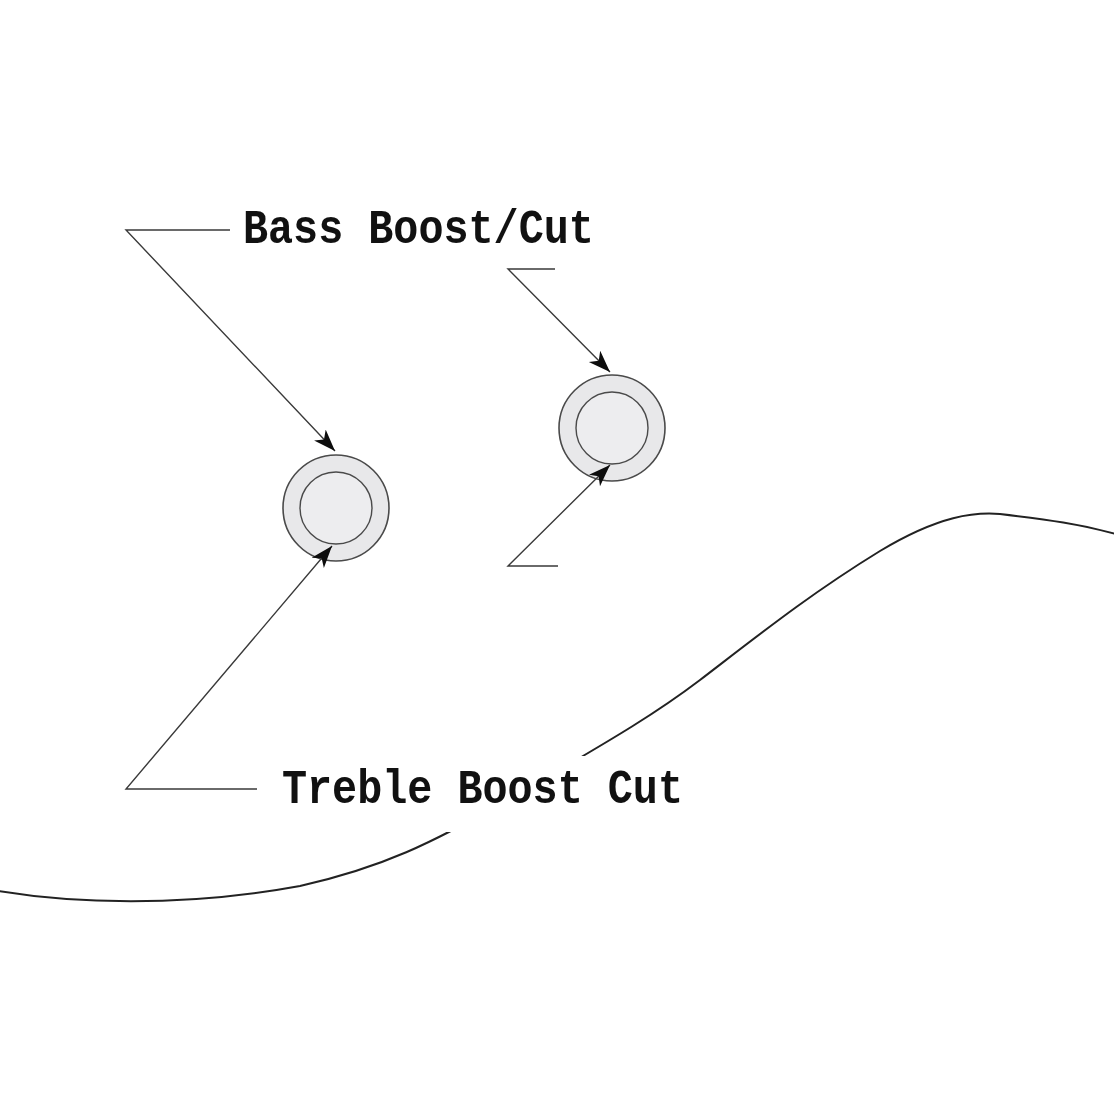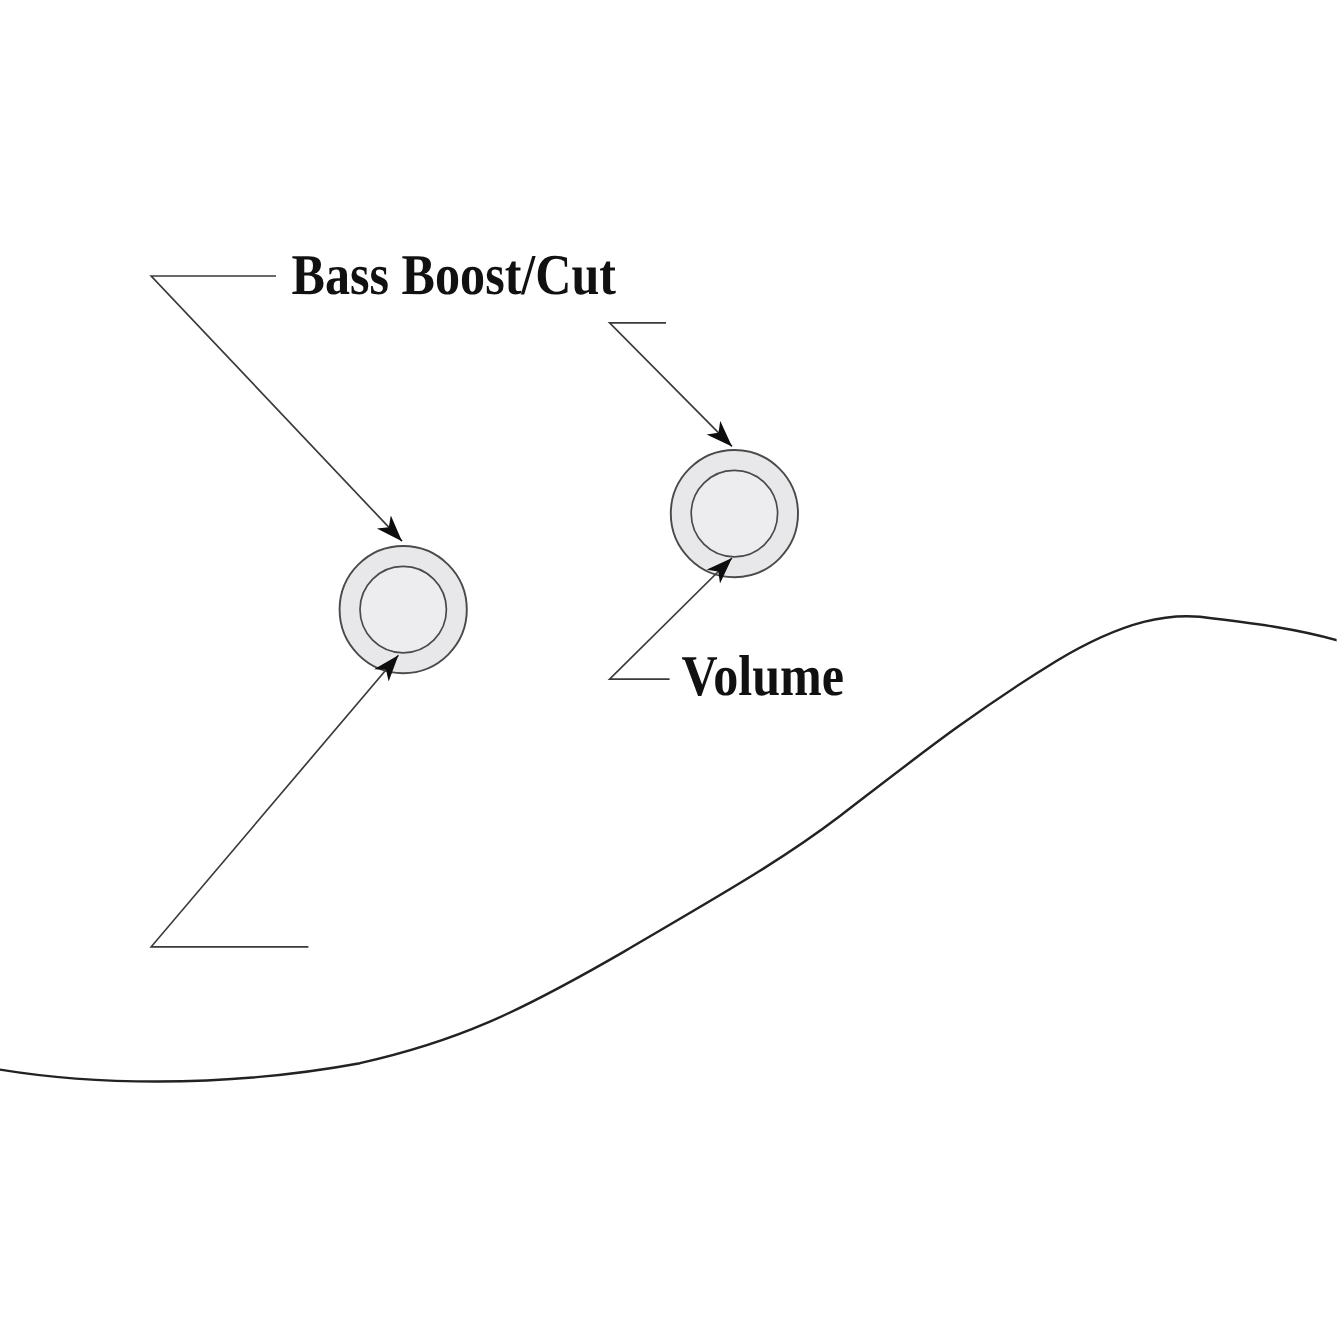--- a/index.html
+++ b/index.html
@@ -2,21 +2,21 @@
 <html style="--background: #ffffff; --text-color: #111111; --line-color: #3a3a3a; --curve-color: #222222; --arrow-color: #0d0d0d; --knob-ring-fill: #e8e8ea; --knob-cap-fill: #ededef; --knob-stroke: #4a4a4a;"><head>
 <meta charset="utf-8">
 <style>
   html, body { margin: 0; padding: 0; background: #ffffff; }
   .stage {
     position: relative;
     width: 1114px;
     height: 1114px;
     background: var(--background, #ffffff);
     overflow: hidden;
-    font-family: Liberation Serif, serif;
+    font-family: Liberation Mono, monospace;
   }
   .stage svg.canvas {
     position: absolute;
     left: 0; top: 0;
     width: 1114px; height: 1114px;
   }
   .curve {
     fill: none;
     stroke: var(--curve-color, #222222);
     stroke-width: 2;
@@ -94,18 +94,18 @@
     <polyline class="leader" points="555,269 508,269 610,372" marker-end="url(#arrowhead)"></polyline>
     <polyline class="leader" points="558,566 508,566 610,465" marker-end="url(#arrowhead)"></polyline>
     <polyline class="leader" points="257,789 126,789 332,546" marker-end="url(#arrowhead)"></polyline>
   </svg>
 
   <div class="label label-bass">
     <span>Bass Boost/Cut</span>
   </div>
 
 
-  <div class="label label-volume">
-    <span>Volume</span>
+
+  <div class="label label-treble">
+    <span>Treble Boost Cut</span>
   </div>
-
 
 </div>
 
 </body></html>

